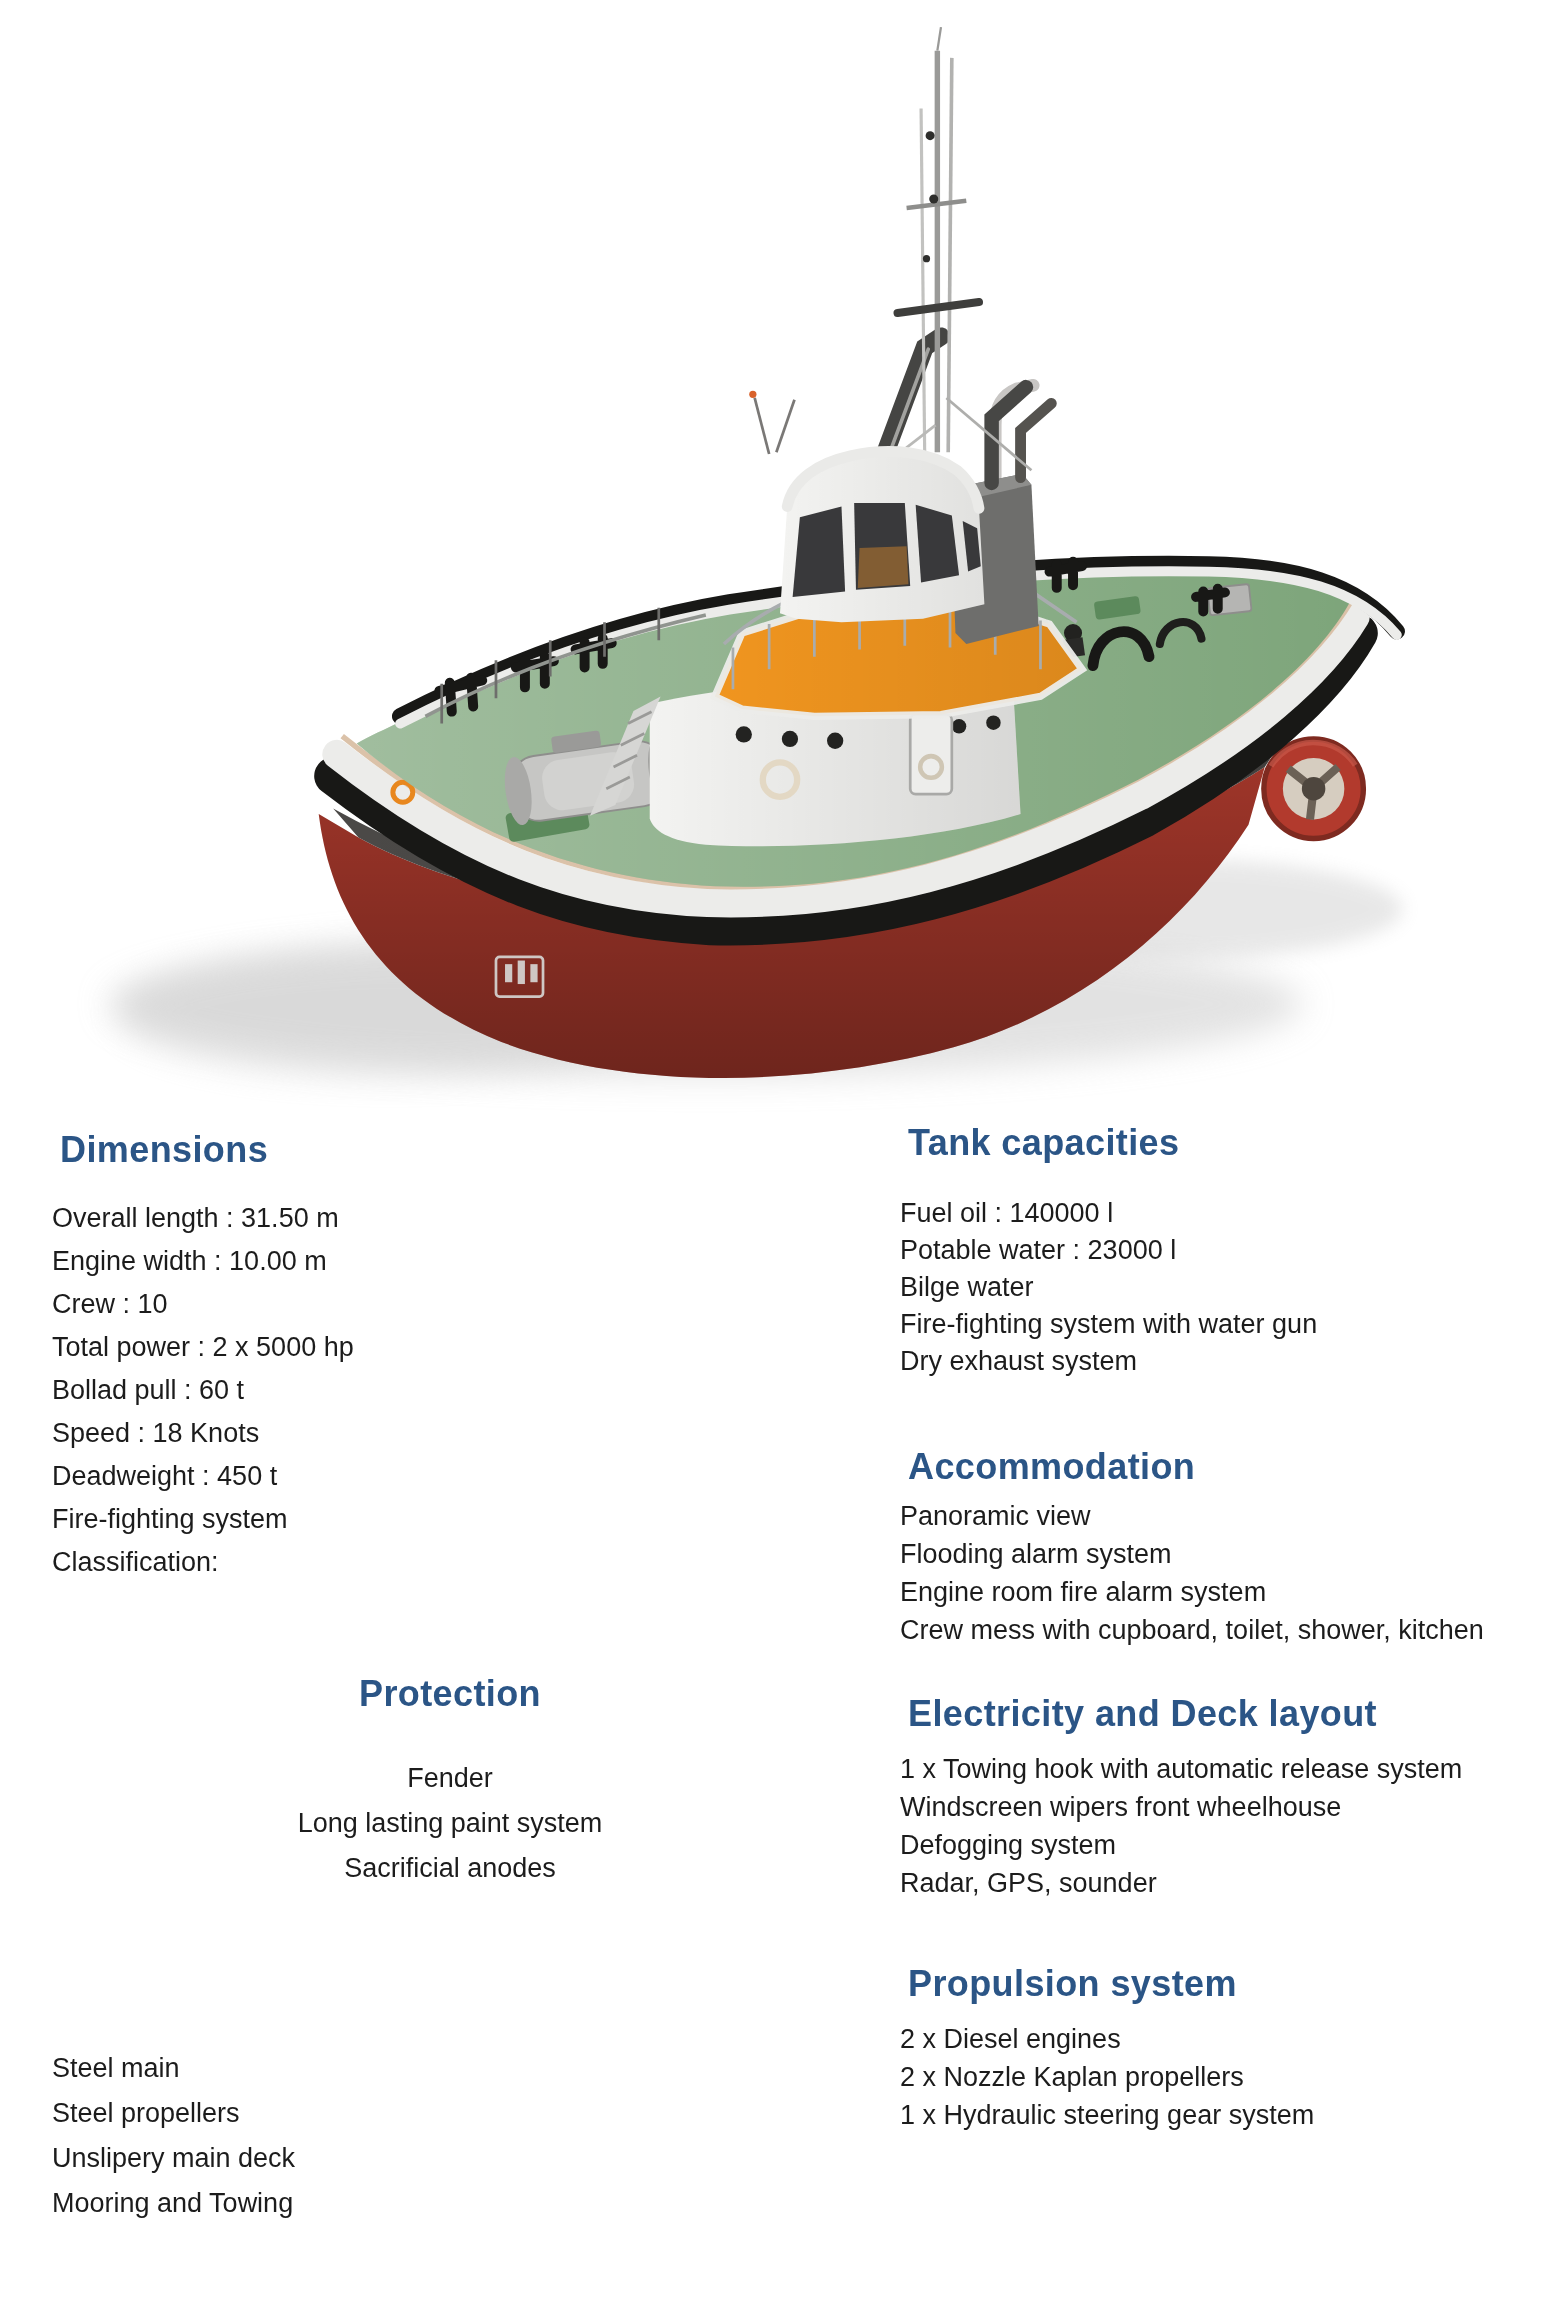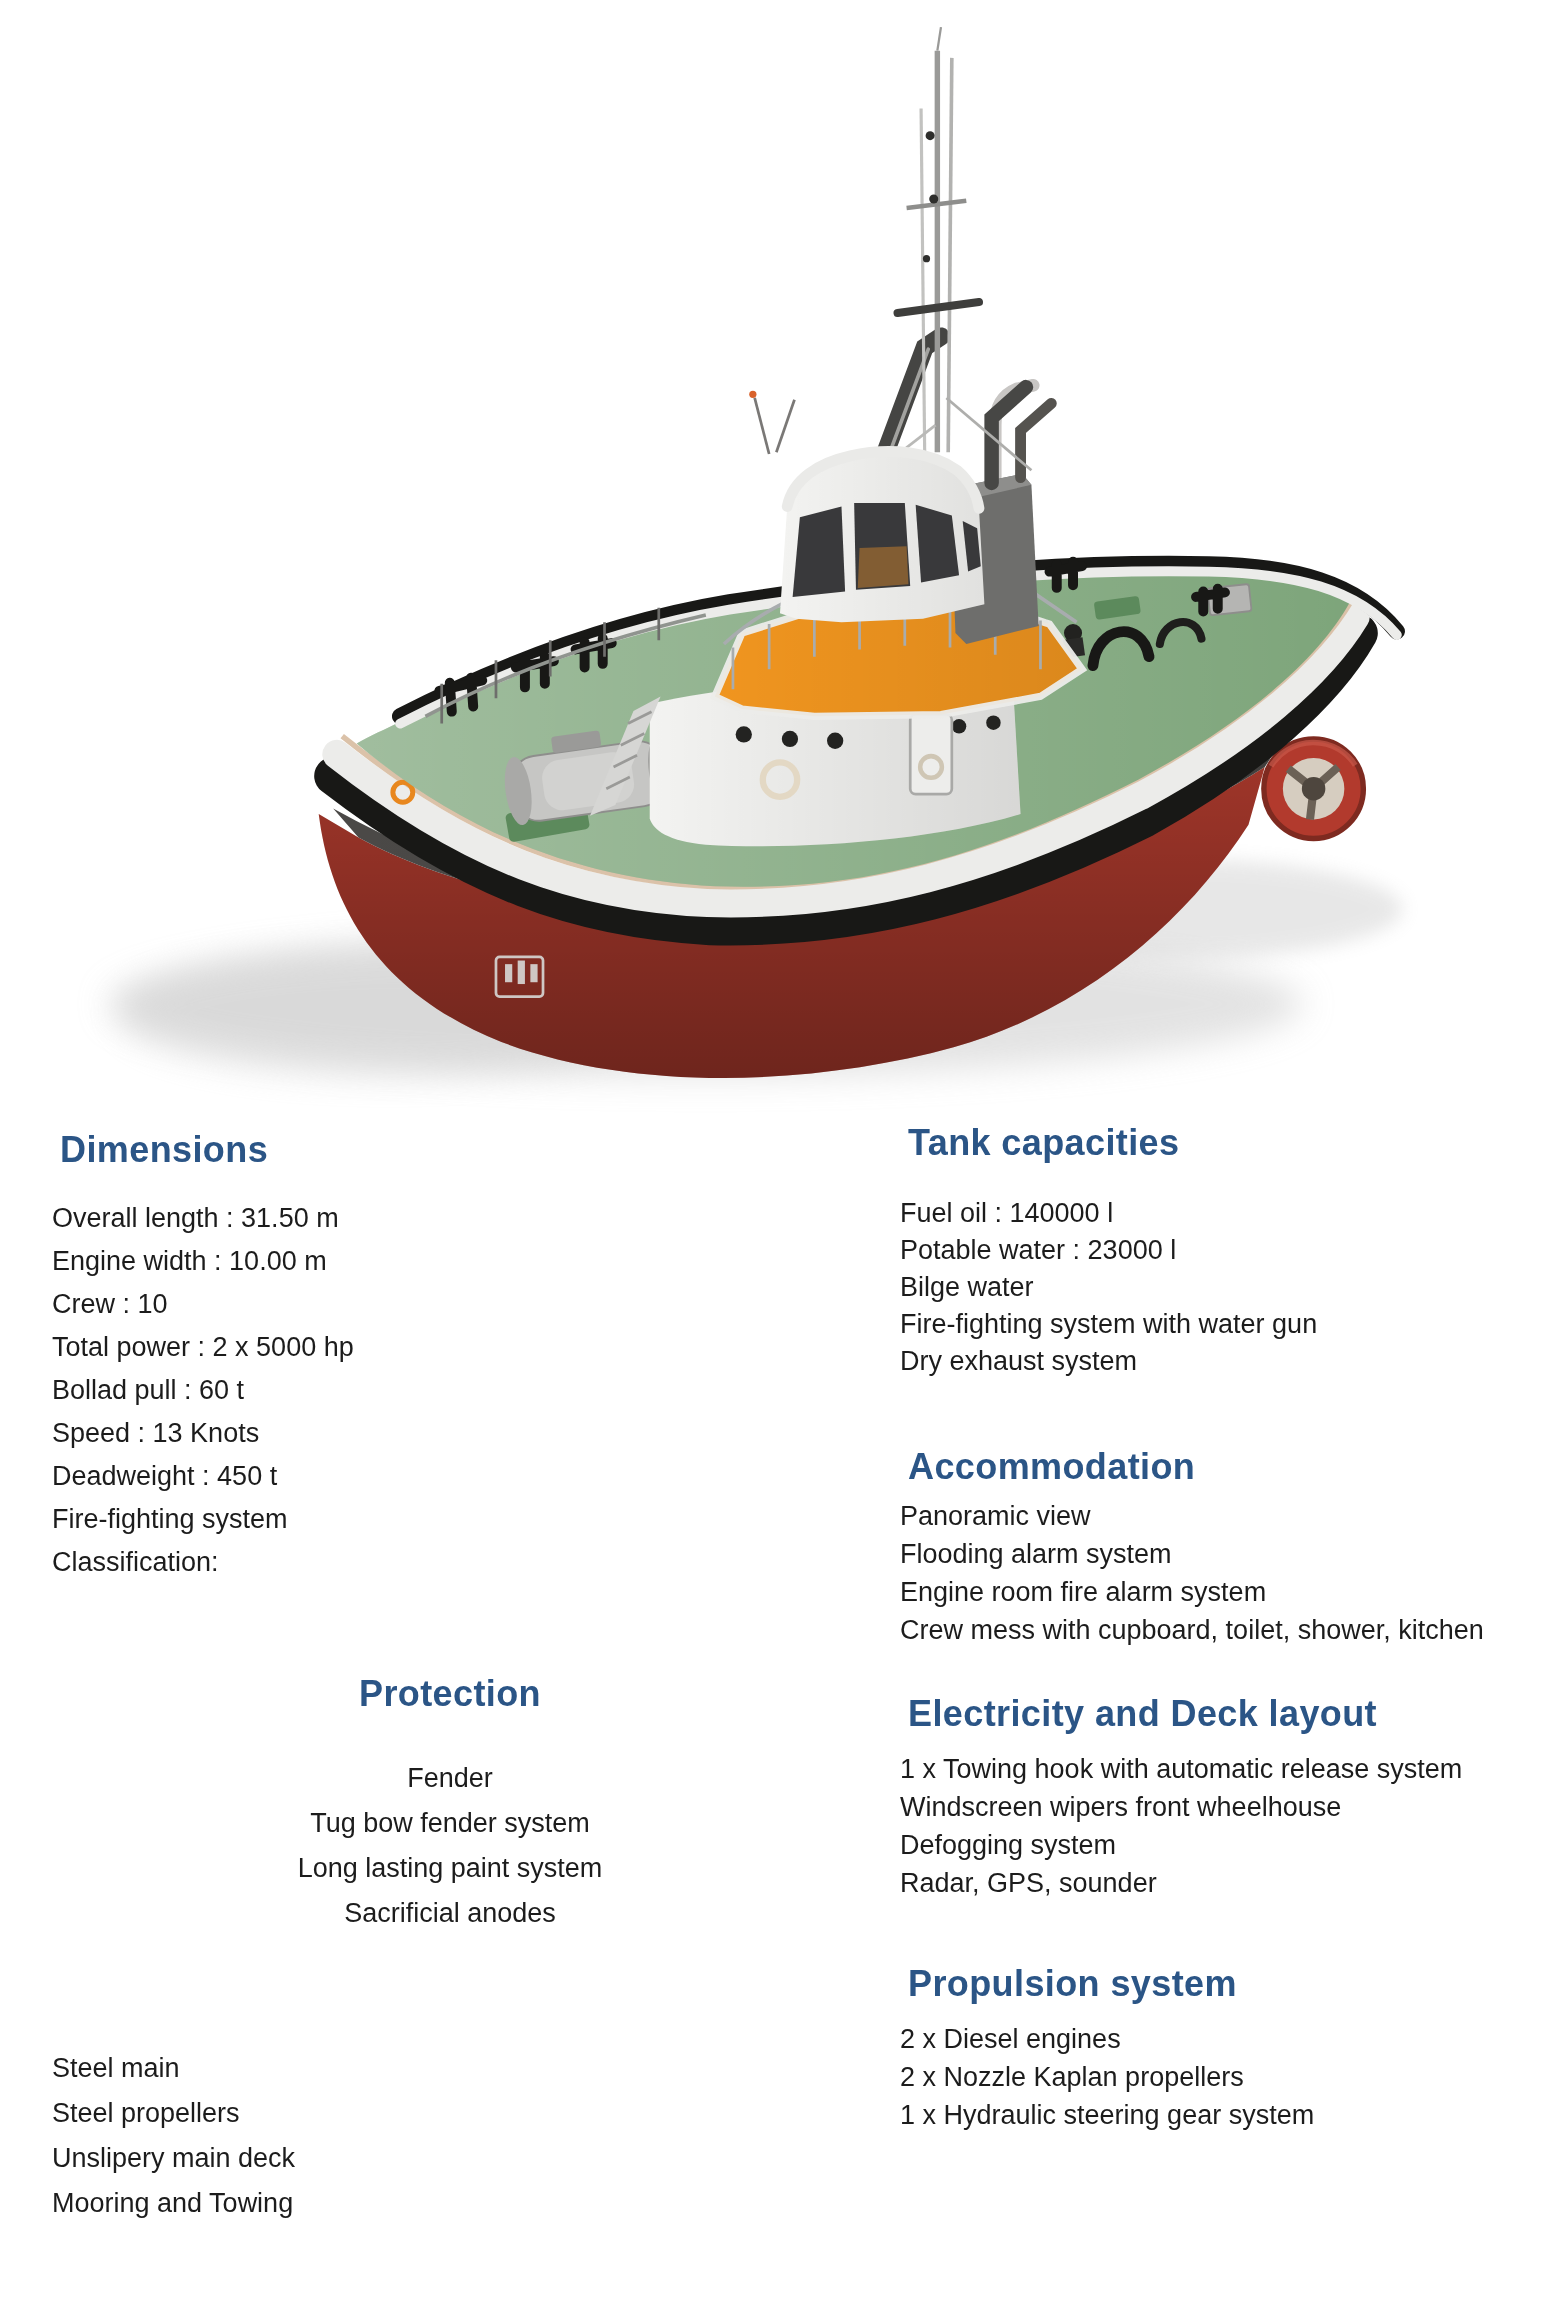--- a/index.html
+++ b/index.html
@@ -196,32 +196,31 @@
 </div>
 
 <section class="spec" style="left:52px;top:1120px;--gap:26px;--lh:43px;">
   <h2>Dimensions</h2>
   <div class="lines">
     <div class="line">Overall length : 31.50 m</div>
     <div class="line">Engine width : 10.00 m</div>
     <div class="line">Crew : 10</div>
     <div class="line">Total power : 2 x 5000 hp</div>
     <div class="line">Bollad pull : 60 t</div>
-    <div class="line">Speed : 13 Knots</div>
+    <div class="line">Speed : 18 Knots</div>
     <div class="line">Deadweight : 450 t</div>
     <div class="line">Fire-fighting system</div>
     <div class="line">Classification:</div>
   </div>
 </section>
 
 <section class="spec" style="left:52px;top:1664px;text-align:center;--gap:41px;--lh:45px;">
   <h2>Protection</h2>
   <div class="lines">
     <div class="line">Fender</div>
-    <div class="line">Tug bow fender system</div>
     <div class="line">Long lasting paint system</div>
     <div class="line">Sacrificial anodes</div>
   </div>
 </section>
 
 <section class="spec" style="left:52px;top:1993px;--gap:53px;--lh:45px;">
   <div class="lines">
     <div class="line">Steel main</div>
     <div class="line">Steel propellers</div>
     <div class="line">Unslipery main deck</div>

